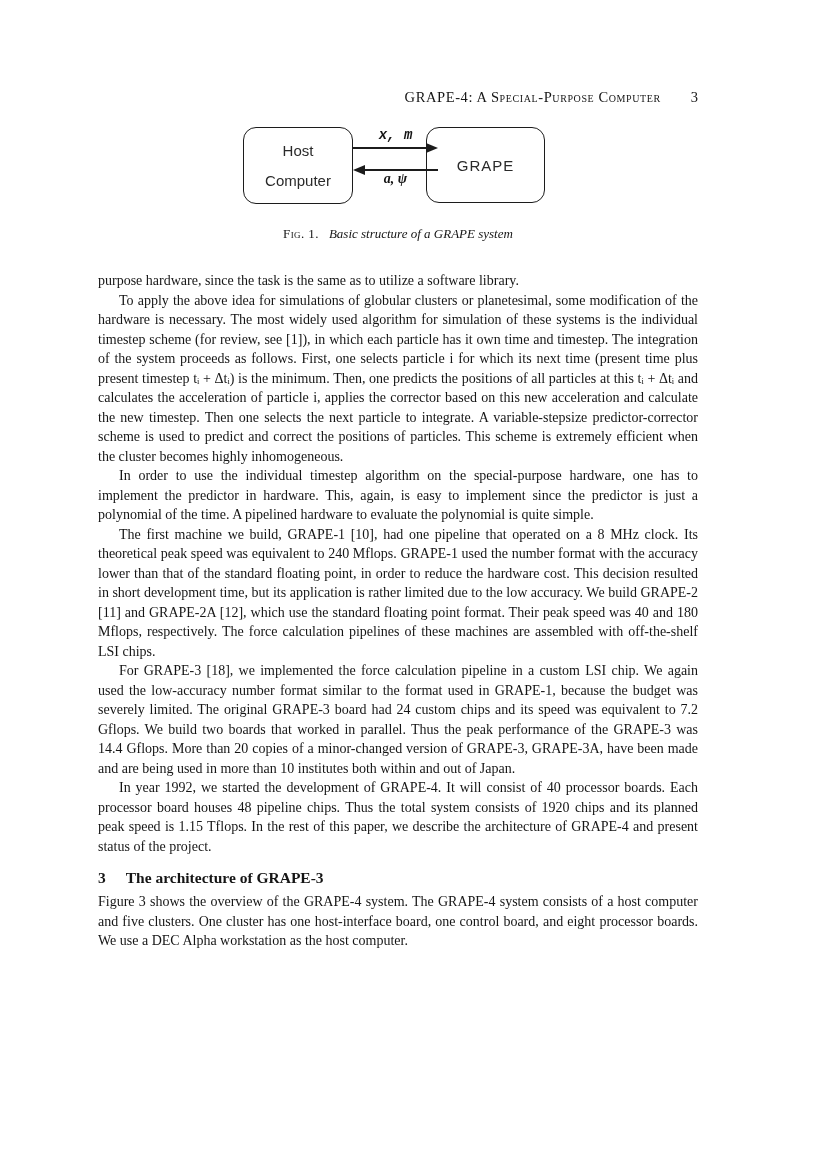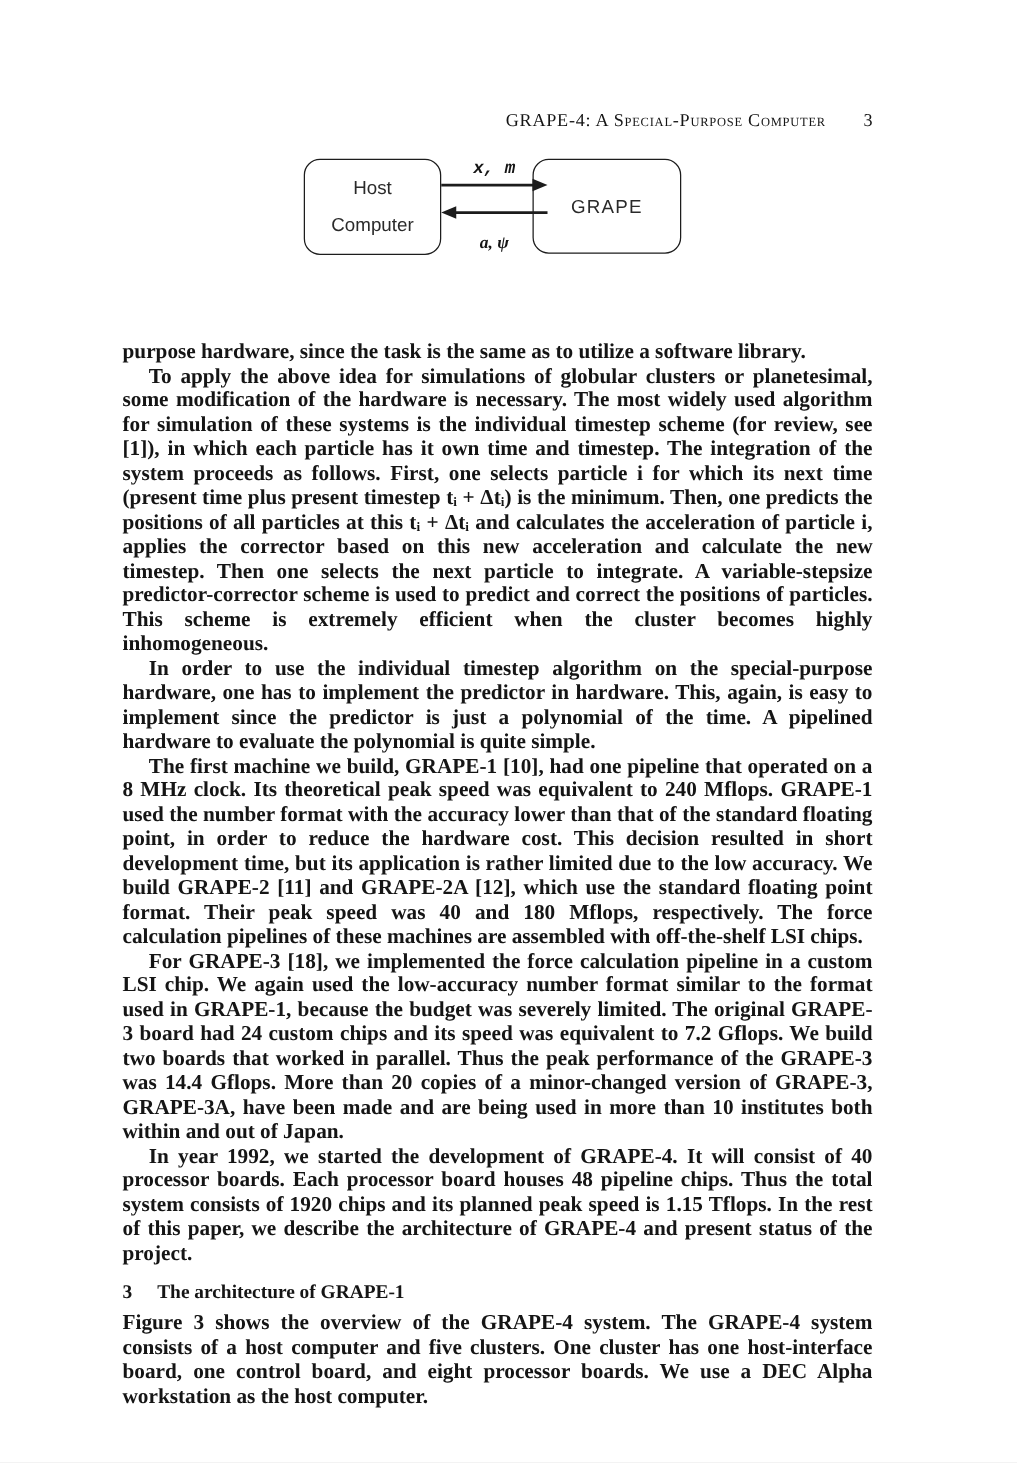--- a/index.html
+++ b/index.html
@@ -36,39 +36,38 @@
     text-align:center;
   }
   .host-box  { left:145px; top:0; width:108px; height:75px; gap:13px; }
   .grape-box { left:328px; top:0; width:117px; height:74px; letter-spacing:1px; }
   .arrows-svg { position:absolute; left:0; top:0; }
   .arrow-label {
     position:absolute; left:255px; width:85px; text-align:center;
     font-size:14px; font-weight:bold; font-style:italic;
   }
   .arrow-label.top    { top:0;font-family:Liberation Mono, monospace; }
-  .arrow-label.bottom { top:60px; }
+  .arrow-label.bottom { top:44px; }
 
   
   .fig-caption {
     position:absolute; top:226px; left:98px; width:600px;
     text-align:center; font-size:13px;
   }
   .cap-label { font-variant:small-caps; letter-spacing:0.4px; margin-right:10px; }
   .cap-text  { font-style:italic; }
 
   
   .body-text {
     position:absolute; top:271px; left:98px; width:600px;
   }
   .body-text p {
     margin:0;
-    font-size:17px; line-height:19.5px;
+    font-size:14px; line-height:19.5px;
     text-align:justify;
-    font-weight:bold;
   }
   .body-text p.indent { text-indent:21px; }
   .section-heading {
     margin:13px 0 5px 0;
     font-size:15.5px; font-weight:bold;
     display:flex; gap:20px; align-items:baseline;
   }
 </style>
 </head>
 <body>
@@ -97,30 +96,33 @@
 
       <g>
         <line x1="340" y1="43" x2="264" y2="43" stroke="#1c1c1c" stroke-width="2.2"></line>
         <polygon points="255,43 267,38 267,48" fill="#1c1c1c"></polygon>
       </g>
     </svg>
     <div class="arrow-label top">x, m</div>
     <div class="arrow-label bottom">a, ψ</div>
   </div>
 
+  <div class="fig-caption">
+    <span class="cap-label">Fig. 1.</span><span class="cap-text">Basic structure of a GRAPE system</span>
+  </div>
 
   <div class="body-text">
     <p>purpose hardware, since the task is the same as to utilize a software library.</p>
     <p class="indent">To apply the above idea for simulations of globular clusters or planetesimal, some modification of the hardware is necessary. The most widely used algorithm for simulation of these systems is the individual timestep scheme (for review, see [1]), in which each particle has it own time and timestep. The integration of the system proceeds as follows. First, one selects particle i for which its next time (present time plus present timestep tᵢ + Δtᵢ) is the minimum. Then, one predicts the positions of all particles at this tᵢ + Δtᵢ and calculates the acceleration of particle i, applies the corrector based on this new acceleration and calculate the new timestep. Then one selects the next particle to integrate. A variable-stepsize predictor-corrector scheme is used to predict and correct the positions of particles. This scheme is extremely efficient when the cluster becomes highly inhomogeneous.</p>
     <p class="indent">In order to use the individual timestep algorithm on the special-purpose hardware, one has to implement the predictor in hardware. This, again, is easy to implement since the predictor is just a polynomial of the time. A pipelined hardware to evaluate the polynomial is quite simple.</p>
     <p class="indent">The first machine we build, GRAPE-1 [10], had one pipeline that operated on a 8 MHz clock. Its theoretical peak speed was equivalent to 240 Mflops. GRAPE-1 used the number format with the accuracy lower than that of the standard floating point, in order to reduce the hardware cost. This decision resulted in short development time, but its application is rather limited due to the low accuracy. We build GRAPE-2 [11] and GRAPE-2A [12], which use the standard floating point format. Their peak speed was 40 and 180 Mflops, respectively. The force calculation pipelines of these machines are assembled with off-the-shelf LSI chips.</p>
     <p class="indent">For GRAPE-3 [18], we implemented the force calculation pipeline in a custom LSI chip. We again used the low-accuracy number format similar to the format used in GRAPE-1, because the budget was severely limited. The original GRAPE-3 board had 24 custom chips and its speed was equivalent to 7.2 Gflops. We build two boards that worked in parallel. Thus the peak performance of the GRAPE-3 was 14.4 Gflops. More than 20 copies of a minor-changed version of GRAPE-3, GRAPE-3A, have been made and are being used in more than 10 institutes both within and out of Japan.</p>
     <p class="indent">In year 1992, we started the development of GRAPE-4. It will consist of 40 processor boards. Each processor board houses 48 pipeline chips. Thus the total system consists of 1920 chips and its planned peak speed is 1.15 Tflops. In the rest of this paper, we describe the architecture of GRAPE-4 and present status of the project.</p>
 
     <div class="section-heading">
       <span>3</span>
-      <span>The architecture of GRAPE-1</span>
+      <span>The architecture of GRAPE-3</span>
     </div>
 
     <p>Figure 3 shows the overview of the GRAPE-4 system. The GRAPE-4 system consists of a host computer and five clusters. One cluster has one host-interface board, one control board, and eight processor boards. We use a DEC Alpha workstation as the host computer.</p>
   </div>
 
 </div>
 
 </body></html>

